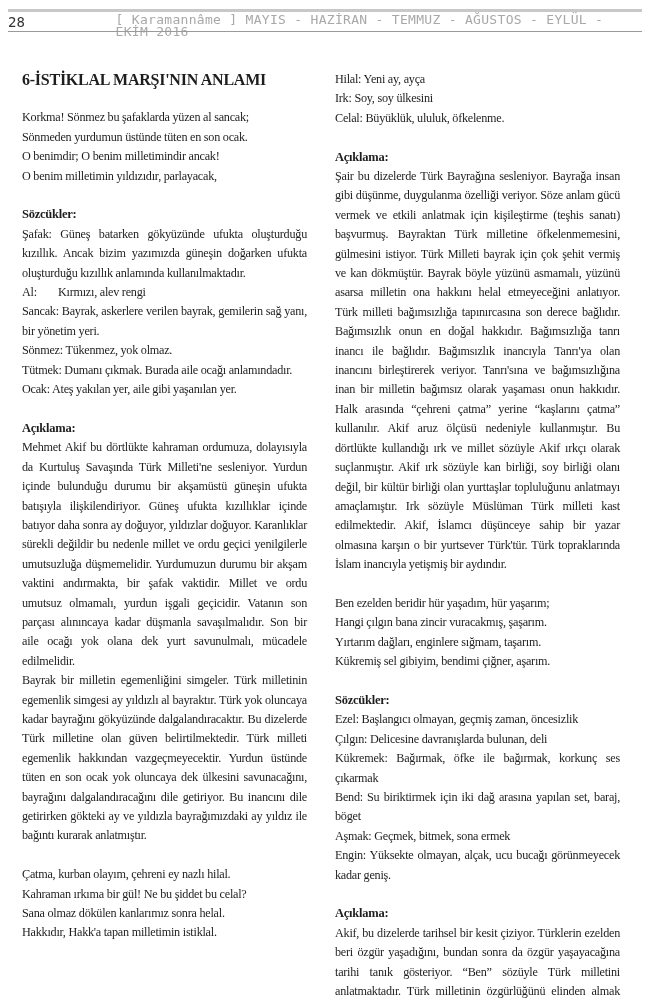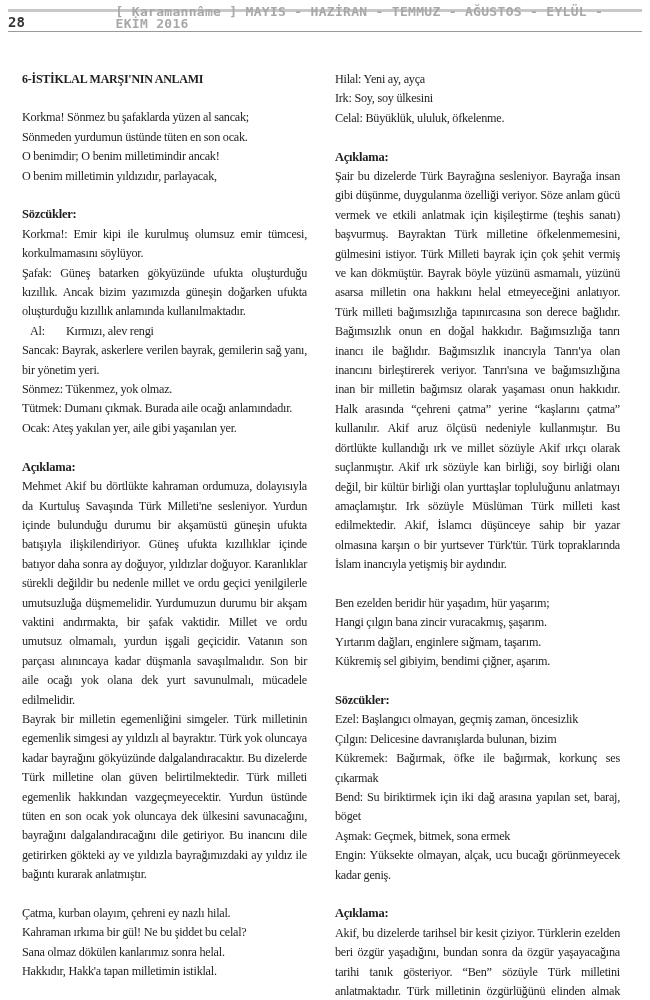--- a/index.html
+++ b/index.html
@@ -7,21 +7,21 @@
     width: 650px; height: 1000px; background: #ffffff; overflow: hidden;
     position: relative;
     font-family: "Liberation Serif", "DejaVu Serif", serif;
     color: #1e1e1e;
   }
   .header-rule-top {
     position: absolute; left: 8px; right: 8px; top: 9px; height: 3px; background: #c8c8c8;
   }
   .header {
     position: absolute; left: 8px; right: 8px; top: 14px; height: 16px;
-    display: flex; align-items: flex-end; font-weight: bold;
+    display: flex; align-items: flex-start;
   }
   .page-num {
     font-family: "DejaVu Sans Mono", "Liberation Mono", monospace;
     font-size: 14px; color: #333; width: 100px; line-height: 16px;
   }
   .running-head {
     font-family: "DejaVu Sans Mono", "Liberation Mono", monospace;
     font-size: 13px; color: #a8a8a8; letter-spacing: 0.3px; line-height: 12px;
     margin-left: 15px;
   }
@@ -30,24 +30,24 @@
   }
   .col {
     position: absolute; top: 70px; width: 285px;
     font-size: 12.2px; line-height: 19.4px;
     letter-spacing: -0.25px;
   }
   .col.left { left: 22px; }
   .col.right { left: 335px; }
   .col p { margin: 0; }
   .just { text-align: justify; text-align-last: left; }
-  .title { font-weight: bold; font-size: 12px; margin-bottom: 19px !important; }
+  .title { font-weight: bold; font-size: 16px; margin-bottom: 19px !important; }
   .sub { font-weight: bold; font-size: 12.5px; }
   .gap { height: 19.4px; }
-  .al-row span.k { display: inline-block; width: 36px; margin-left: 8px; }
+  .al-row span.k { display: inline-block; width: 36px; }
 </style>
 </head>
 <body>
 
 <div class="header-rule-top"></div>
 <div class="header">
   <span class="page-num">28</span>
   <span class="running-head">[ Karamannâme ]   MAYIS - HAZİRAN - TEMMUZ - AĞUSTOS - EYLÜL - EKİM  2016</span>
 </div>
 <div class="header-rule-bottom"></div>
@@ -57,21 +57,20 @@
 
   <div>
     <p>Korkma! Sönmez bu şafaklarda yüzen al sancak;</p>
     <p>Sönmeden yurdumun üstünde tüten en son ocak.</p>
     <p>O benimdir; O benim milletimindir ancak!</p>
     <p>O benim milletimin yıldızıdır, parlayacak,</p>
   </div>
   <div class="gap"></div>
 
   <p class="sub">Sözcükler:</p>
-  <p class="just">Korkma!: Emir kipi ile kurulmuş olumsuz emir tümcesi, korkulmamasını söylüyor.</p>
   <p class="just">Şafak: Güneş batarken gökyüzünde ufukta oluşturduğu kızıllık. Ancak bizim yazımızda güneşin doğarken ufukta oluşturduğu kızıllık anlamında kullanılmaktadır.</p>
   <p class="al-row">
     <span class="k">Al:</span><span>Kırmızı, alev rengi</span>
   </p>
   <p class="just">Sancak: Bayrak, askerlere verilen bayrak, gemilerin sağ yanı, bir yönetim yeri.</p>
   <p>Sönmez: Tükenmez, yok olmaz.</p>
   <p>Tütmek: Dumanı çıkmak. Burada aile ocağı anlamındadır.</p>
   <p>Ocak: Ateş yakılan yer, aile gibi yaşanılan yer.</p>
   <div class="gap"></div>
 
@@ -103,21 +102,21 @@
   <div>
     <p>Ben ezelden beridir hür yaşadım, hür yaşarım;</p>
     <p>Hangi çılgın bana zincir vuracakmış, şaşarım.</p>
     <p>Yırtarım dağları, enginlere sığmam, taşarım.</p>
     <p>Kükremiş sel gibiyim, bendimi çiğner, aşarım.</p>
   </div>
   <div class="gap"></div>
 
   <p class="sub">Sözcükler:</p>
   <p>Ezel: Başlangıcı olmayan, geçmiş zaman, öncesizlik</p>
-  <p>Çılgın: Delicesine davranışlarda bulunan, bizim</p>
+  <p>Çılgın: Delicesine davranışlarda bulunan, deli</p>
   <p class="just">Kükremek: Bağırmak, öfke ile bağırmak, korkunç ses çıkarmak</p>
   <p class="just">Bend: Su biriktirmek için iki dağ arasına yapılan set, baraj, böget</p>
   <p>Aşmak: Geçmek, bitmek, sona ermek</p>
   <p class="just">Engin: Yüksekte olmayan, alçak, ucu bucağı görünmeyecek kadar geniş.</p>
   <div class="gap"></div>
 
   <p class="sub">Açıklama:</p>
   <p class="just">Akif, bu dizelerde tarihsel bir kesit çiziyor. Türklerin ezelden beri özgür yaşadığını, bundan sonra da özgür yaşayacağına tarihi tanık gösteriyor. “Ben” sözüyle Türk milletini anlatmaktadır. Türk milletinin özgürlüğünü elinden almak isteyenleri bir çılgın olarak niteliyor, bu çılgınlığa ancak şaşılır. Türk milletini tarihsel mecrasında akan bir sele benzetiyor. Hiçbir gücün bu selin önünde duramayacağını,</p>
 </div>
 

